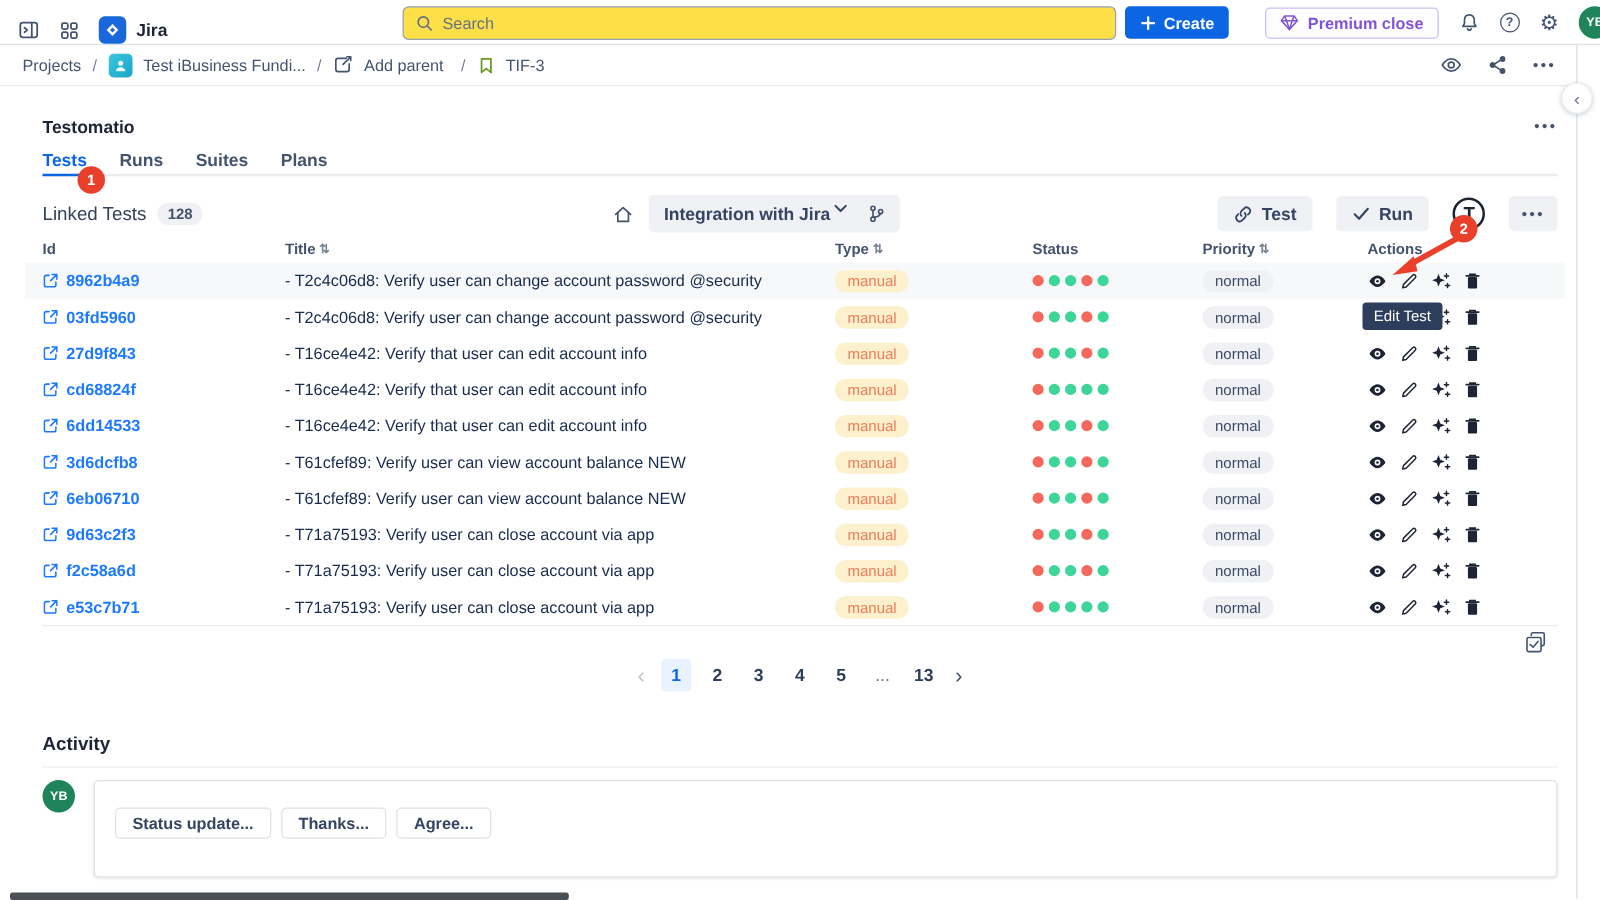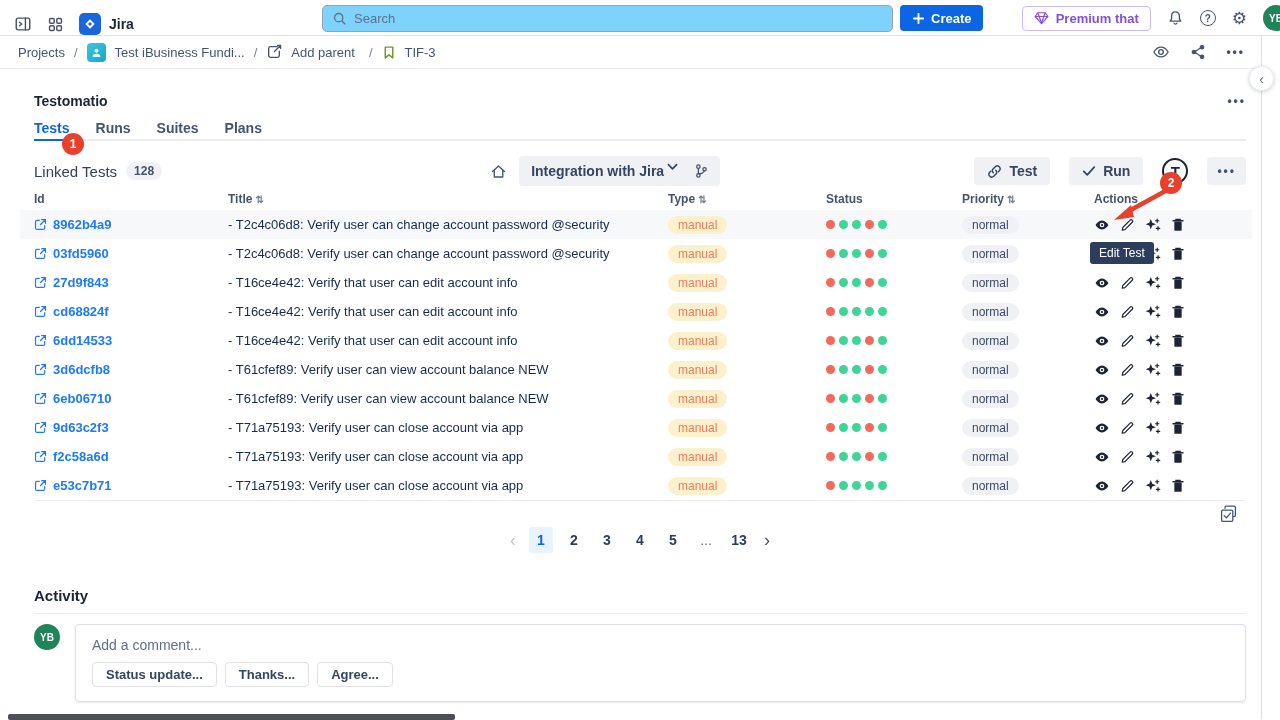--- a/index.html
+++ b/index.html
@@ -7,21 +7,21 @@
   body{font-family:"Liberation Sans",sans-serif;background:#fff;color:#172b4d;position:relative}
   svg{display:block}
   .ic{display:inline-flex;align-items:center;justify-content:center}
 
   
   .topnav{height:36px;border-bottom:1px solid #e0e3e8;position:relative}
   .nav-left{position:absolute;left:14px;top:0;height:48px;display:flex;align-items:center;gap:15px}
   .jira-sq{width:22px;height:22px;border-radius:5px;background:#1868db;display:flex;align-items:center;justify-content:center}
   .app-name{font-size:14px;font-weight:bold;color:#1d2433;margin-left:-7px}
   .logo-wrap{display:flex;align-items:center;gap:8px}
-  .search{position:absolute;left:322px;top:5px;width:571px;height:27px;border:1px solid #98a1b1;border-radius:5px;display:flex;align-items:center;padding:0 9px;gap:7px;background:#7dd3fc}
+  .search{position:absolute;left:322px;top:5px;width:571px;height:27px;border:1px solid #98a1b1;border-radius:5px;display:flex;align-items:center;padding:0 9px;gap:7px;background:#fde047}
   .search input{border:none;outline:none;flex:1;font-size:13px;color:#44546f;font-family:inherit;background:transparent}
   .search input::placeholder{color:#626f86}
   .create-btn{position:absolute;left:900px;top:5px;height:26px;padding:0 12px;background:#0c66e4;color:#fff;border:none;border-radius:4px;font-size:13px;font-weight:bold;display:flex;align-items:center;gap:6px;font-family:inherit;cursor:pointer}
   .nav-right{position:absolute;right:-9px;top:0;height:36px;display:flex;align-items:center;gap:16px}
   .premium{height:25px;border:1px solid #cdbdf5;border-radius:4px;display:flex;align-items:center;gap:7px;padding:0 11px;color:#8153d7;font-size:13px;font-weight:bold;background:#fefdff;cursor:pointer;font-family:inherit}
   .nav-ic{color:#44546f;cursor:pointer}
   .q-circle{width:16px;height:16px;border:1.5px solid #44546f;border-radius:50%;font-size:10px;font-weight:bold;color:#44546f;display:flex;align-items:center;justify-content:center}
   .gear{font-size:17px;line-height:1;color:#44546f}
   .avatar{width:26px;height:26px;border-radius:50%;background:#1f845a;color:#fff;font-size:10px;font-weight:bold;display:flex;align-items:center;justify-content:center;flex:none}
 
@@ -153,21 +153,21 @@
   </button>
 
   <div class="nav-right">
     <button class="premium">
       <span class="ic">
         <svg width="15" height="14" viewBox="0 0 20 18" fill="none" stroke="#8153d7" stroke-width="1.6" stroke-linejoin="round">
             <path d="M5 2 H15 L18.5 7 L10 16.5 L1.5 7 Z"></path>
             <path d="M1.5 7 H18.5 M7 7 L10 16.5 L13 7 M5 2 L7 7 M15 2 L13 7"></path>
           </svg>
       </span>
-      <span>Premium that</span>
+      <span>Premium close</span>
     </button>
     <span class="nav-ic ic">
       <svg width="17" height="18" viewBox="0 0 20 20" fill="none" stroke="#44546f" stroke-width="1.6" stroke-linejoin="round" stroke-linecap="round">
           <path d="M10 2.8 C7 2.8 5.4 5 5.4 7.8 V11 L3.8 13.6 H16.2 L14.6 11 V7.8 C14.6 5 13 2.8 10 2.8 Z"></path>
           <path d="M8.3 16 a1.8 1.8 0 0 0 3.4 0"></path>
         </svg>
     </span>
     <span class="nav-ic">
         <span class="q-circle">?</span>
       </span>
@@ -822,21 +822,20 @@
           <span class="pnum dots">...</span>
           <span class="pnum">13</span>
           <span class="pchev">›</span>
         </div>
 
       <div class="activity">
         <div class="act-title">Activity</div>
         <div class="comment-row">
           <span class="avatar" style="width:26px;height:26px">YB</span>
           <div class="comment-box">
-            <div class="placeholder">Add a comment...</div>
             <div class="qreplies" id="qreplies">
                 <button class="qr">Status update...</button>
                 <button class="qr">Thanks...</button>
                 <button class="qr">Agree...</button>
               </div>
           </div>
         </div>
       </div>
     </div>
 

